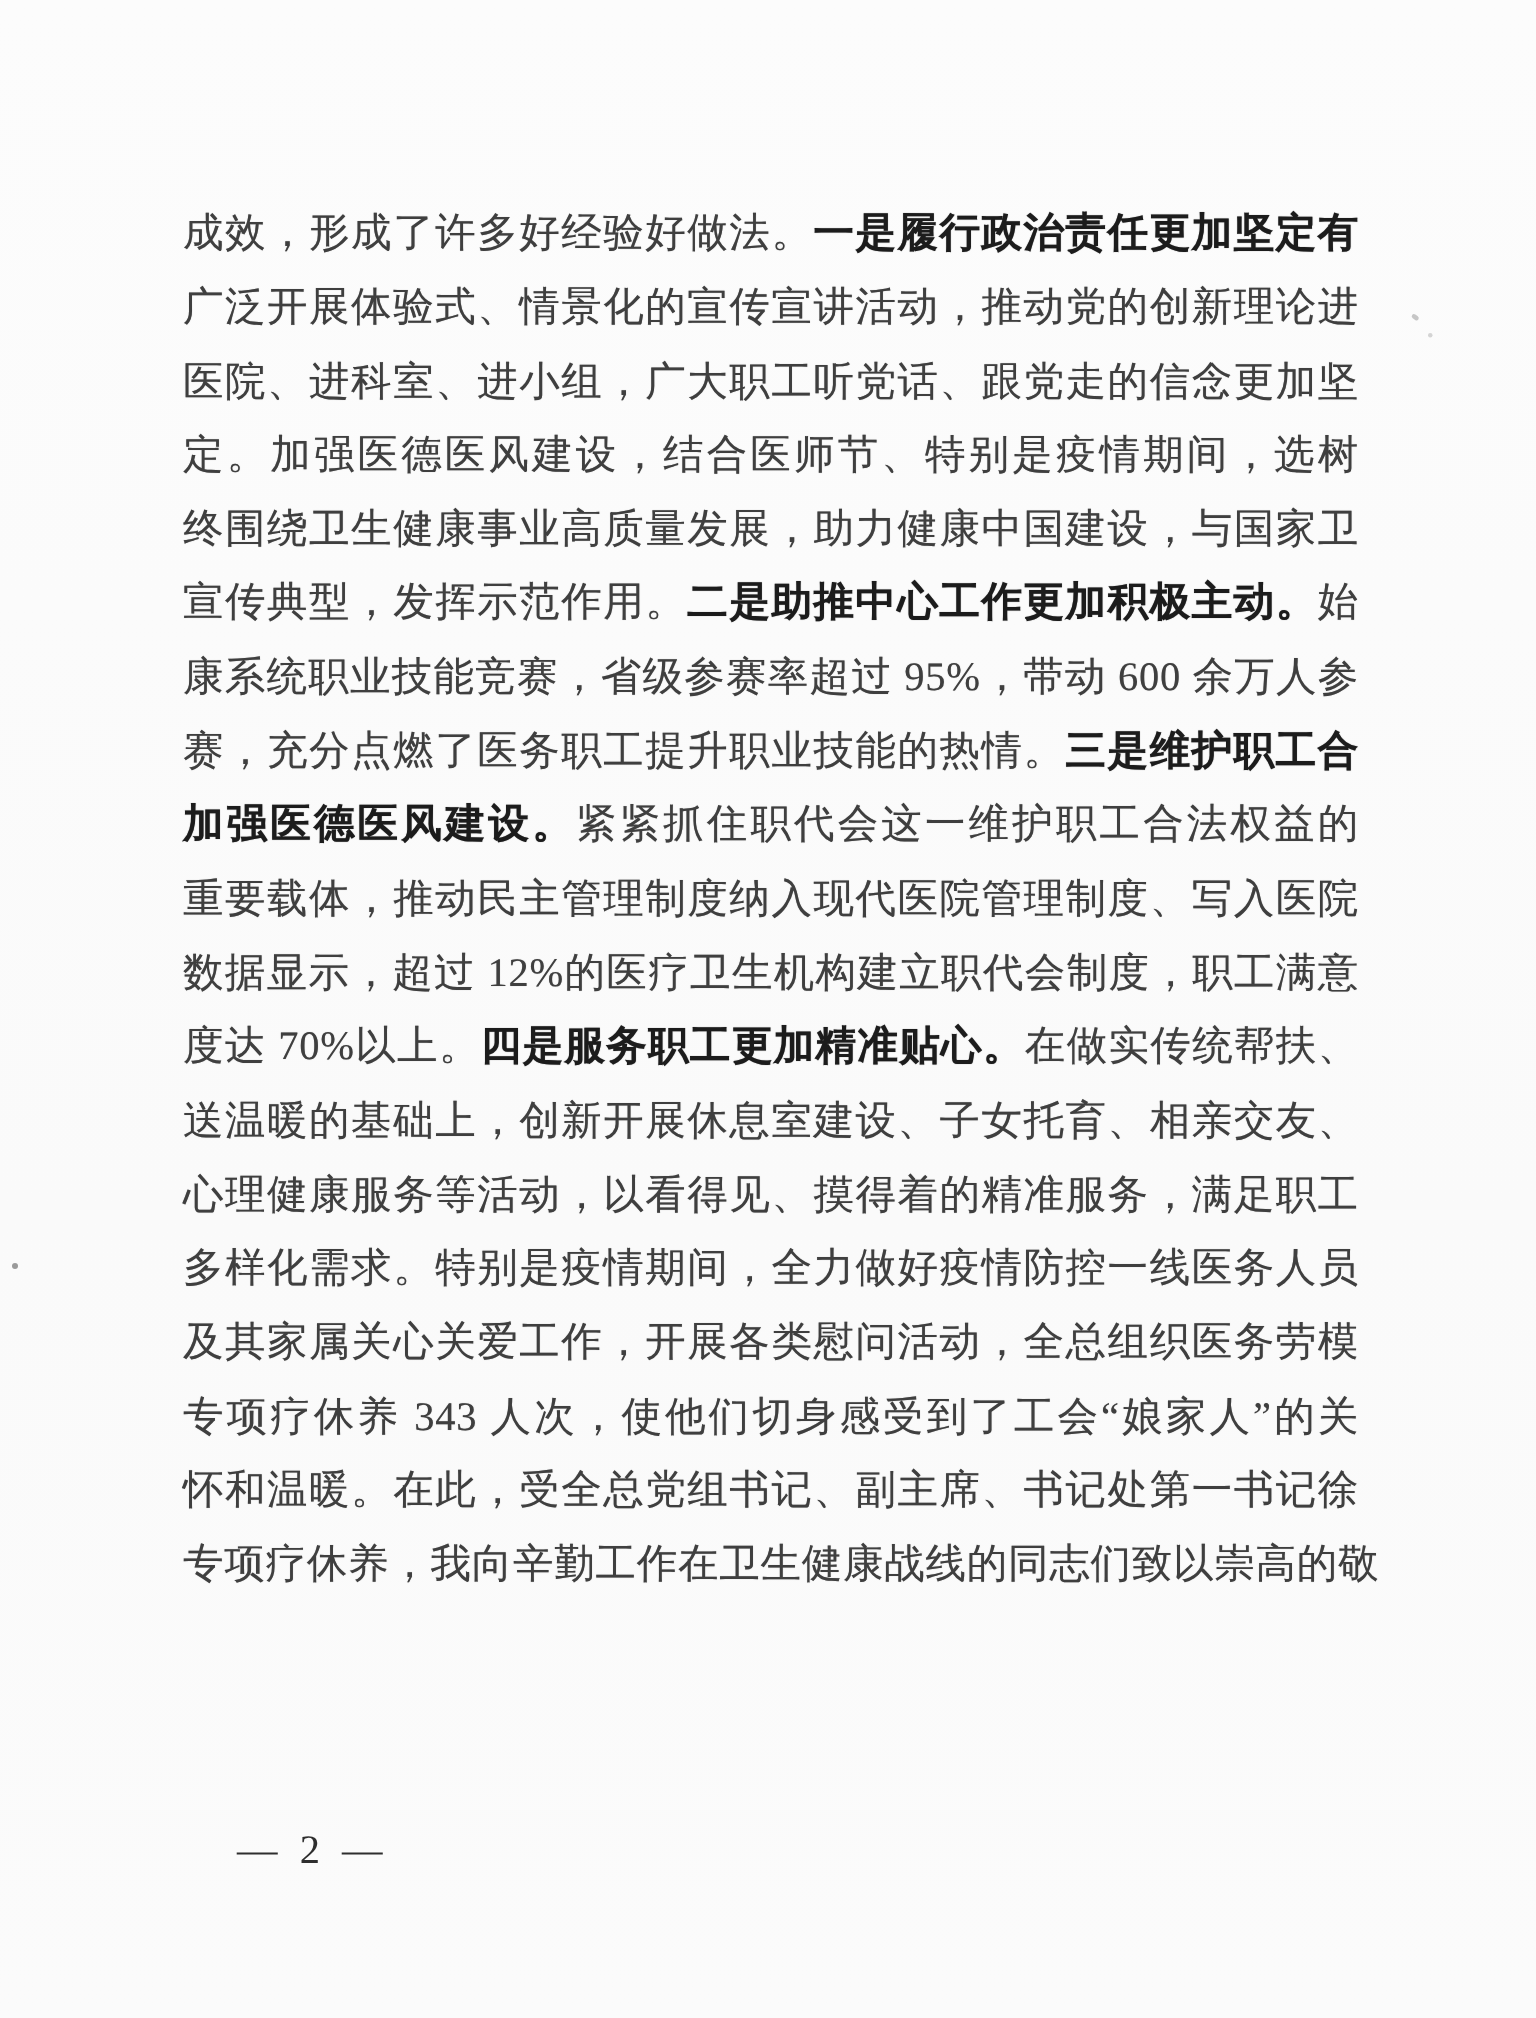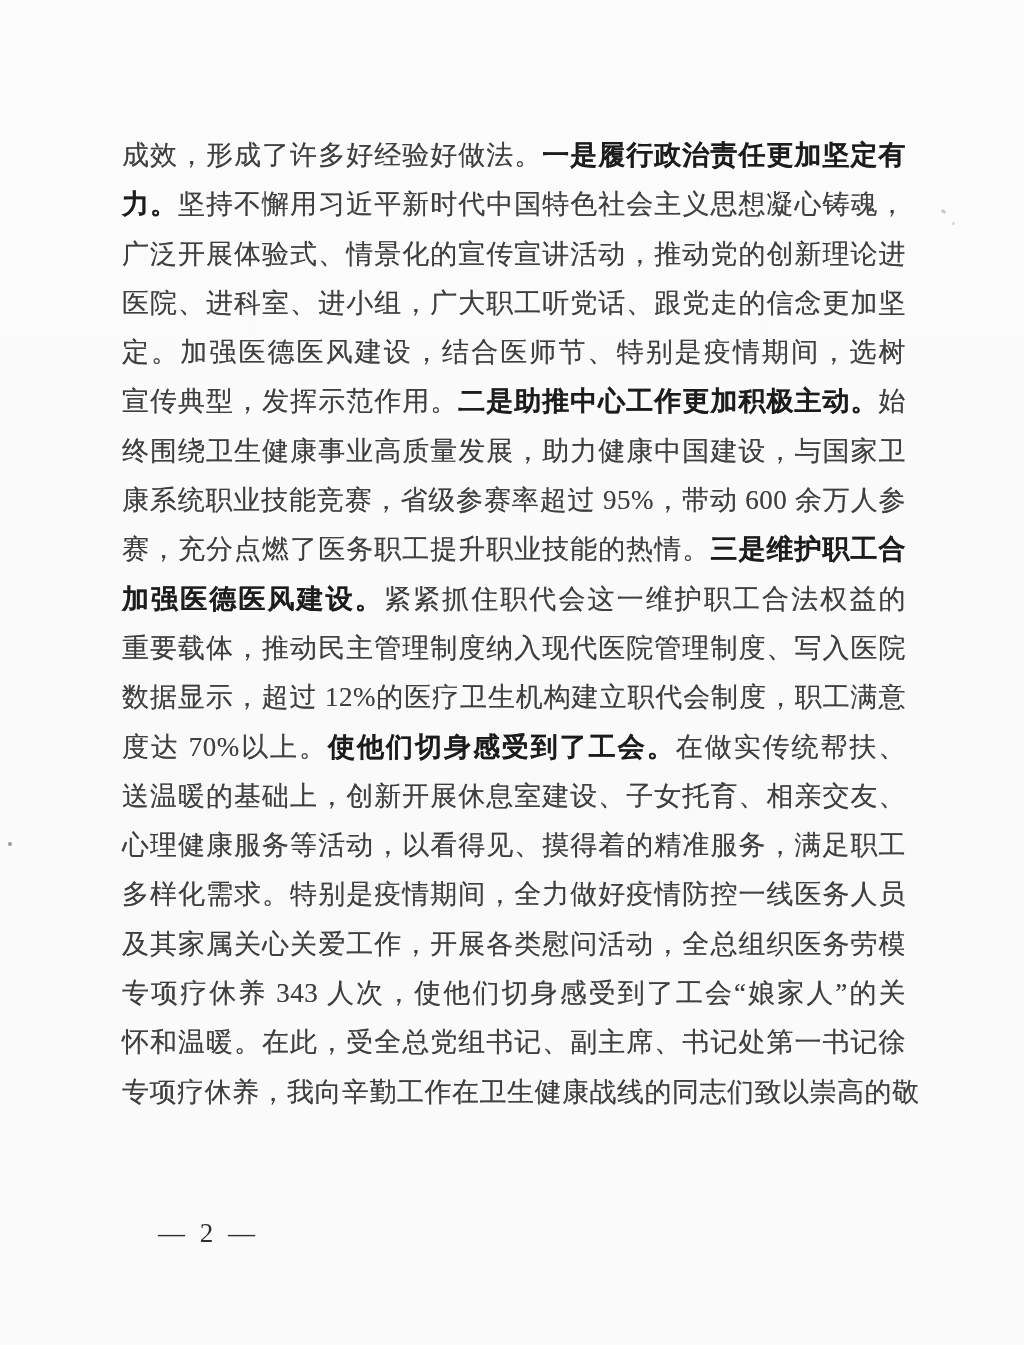--- a/index.html
+++ b/index.html
@@ -63,32 +63,31 @@
   .speck.s1 { left: 8px;  top: 842px; width: 4px; height: 4px; }
   .speck.s2 { left: 941px; top: 210px; width: 5px; height: 3px; opacity: .55; transform: rotate(35deg); border-radius: 2px; }
   .speck.s3 { left: 952px; top: 222px; width: 3px; height: 3px; opacity: .4; }
 </style>
 </head>
 <body>
 
 <div class="page">
   <div class="text-block" id="text-block">
       <div class="line"><span class="seg">成效，形成了许多好经验好做法。</span><span class="seg b">一是履行政治责任更加坚定有</span></div>
-      <div class="line"><span class="seg b">力。</span><span class="seg">坚持不懈用习近平新时代中国特色社会主义思想凝心铸魂，</span></div>
       <div class="line"><span class="seg">广泛开展体验式、情景化的宣传宣讲活动，推动党的创新理论进</span></div>
       <div class="line"><span class="seg">医院、进科室、进小组，广大职工听党话、跟党走的信念更加坚</span></div>
       <div class="line"><span class="seg">定。加强医德医风建设，结合医师节、特别是疫情期间，选树</span></div>
+      <div class="line"><span class="seg">终围绕卫生健康事业高质量发展，助力健康中国建设，与国家卫</span></div>
       <div class="line"><span class="seg">宣传典型，发挥示范作用。</span><span class="seg b">二是助推中心工作更加积极主动。</span><span class="seg">始</span></div>
-      <div class="line"><span class="seg">终围绕卫生健康事业高质量发展，助力健康中国建设，与国家卫</span></div>
       <div class="line"><span class="seg">康系统职业技能竞赛，省级参赛率超过 95%，带动 600 余万人参</span></div>
       <div class="line"><span class="seg">赛，充分点燃了医务职工提升职业技能的热情。</span><span class="seg b">三是维护职工合</span></div>
       <div class="line"><span class="seg b">加强医德医风建设。</span><span class="seg">紧紧抓住职代会这一维护职工合法权益的</span></div>
       <div class="line"><span class="seg">重要载体，推动民主管理制度纳入现代医院管理制度、写入医院</span></div>
       <div class="line"><span class="seg">数据显示，超过 12%的医疗卫生机构建立职代会制度，职工满意</span></div>
-      <div class="line"><span class="seg">度达 70%以上。</span><span class="seg b">使他们切身感受到了工会。</span><span class="seg">在做实传统帮扶、</span></div>
+      <div class="line"><span class="seg">度达 70%以上。</span><span class="seg b">四是服务职工更加精准贴心。</span><span class="seg">在做实传统帮扶、</span></div>
       <div class="line"><span class="seg">送温暖的基础上，创新开展休息室建设、子女托育、相亲交友、</span></div>
       <div class="line"><span class="seg">心理健康服务等活动，以看得见、摸得着的精准服务，满足职工</span></div>
       <div class="line"><span class="seg">多样化需求。特别是疫情期间，全力做好疫情防控一线医务人员</span></div>
       <div class="line"><span class="seg">及其家属关心关爱工作，开展各类慰问活动，全总组织医务劳模</span></div>
       <div class="line"><span class="seg">专项疗休养 343 人次，使他们切身感受到了工会“娘家人”的关</span></div>
       <div class="line"><span class="seg">怀和温暖。在此，受全总党组书记、副主席、书记处第一书记徐</span></div>
       <div class="line"><span class="seg">专项疗休养，我向辛勤工作在卫生健康战线的同志们致以崇高的敬</span></div>
     </div>
   <div class="page-number">— 2 —</div>
   <div class="speck s1"></div>

